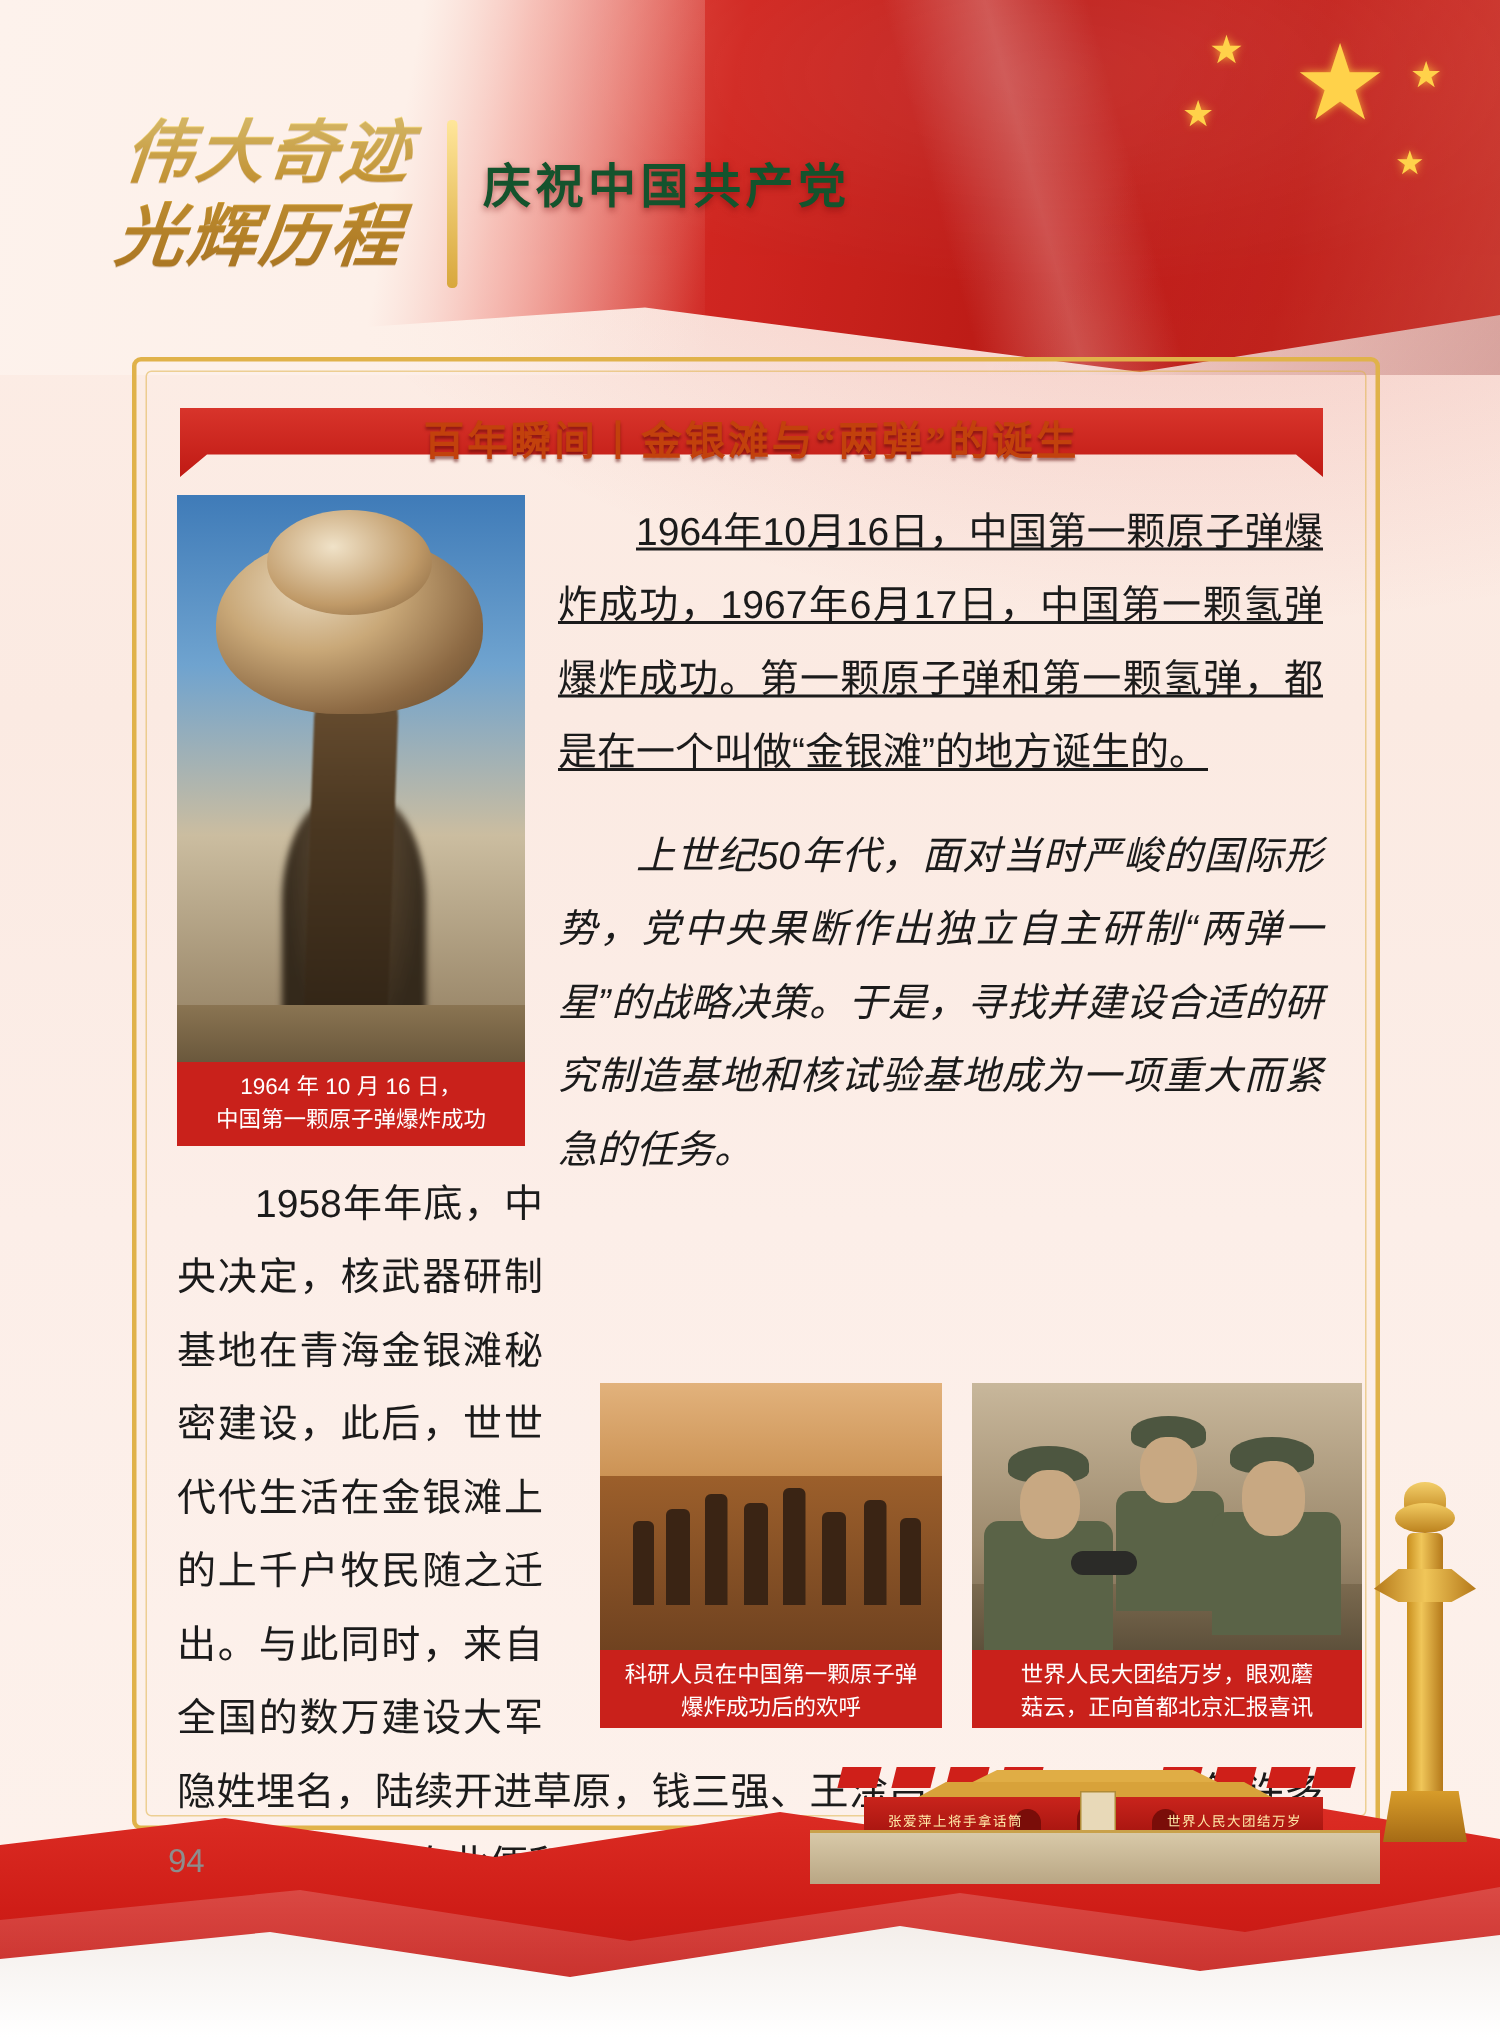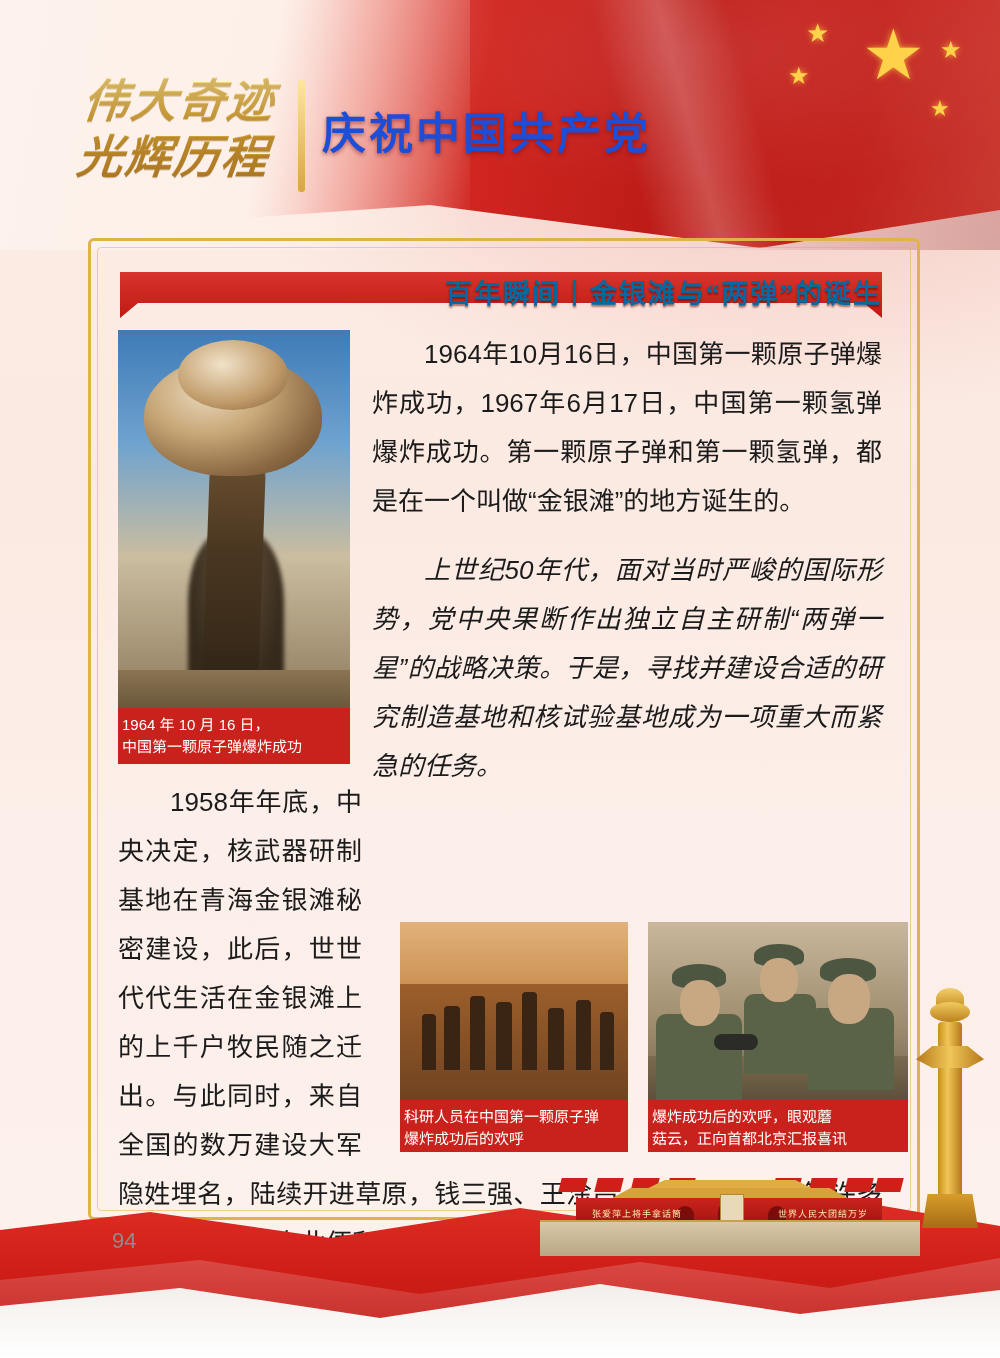--- a/index.html
+++ b/index.html
@@ -76,21 +76,21 @@
     background:linear-gradient(180deg,#f6e08a 0%,#d8a73c 45%,#b8822a 100%);
     -webkit-background-clip:text;background-clip:text;-webkit-text-fill-color:transparent;
     text-shadow:0 1px 0 rgba(120,70,10,.25);
     font-style:italic;
     transform:skewX(-6deg);
   }
   .hdr-div{position:absolute;left:298px;top:80px;width:7px;height:112px;background:linear-gradient(180deg,#ffe69a,#d8a73c);border-radius:3px;}
   .hdr-sub{
     position:absolute;left:322px;top:98px;
     font-family:"Liberation Serif","DejaVu Serif",serif;
-    font-size:44px;font-weight:bold;color:#1d4ed8;letter-spacing:3px;
+    font-size:32px;font-weight:bold;color:#14532d;letter-spacing:3px;
     text-shadow:0 2px 4px rgba(120,10,10,.5);
   }
   .hdr-main{
     position:absolute;left:318px;top:136px;
     font-family:"Liberation Serif","DejaVu Serif",serif;
     font-size:62px;font-weight:bold;color:#ffffff;letter-spacing:2px;
     text-shadow:0 3px 7px rgba(130,12,12,.55);
   }
 
   
@@ -106,31 +106,31 @@
 
   
   .ribbon{
     position:absolute;left:120px;top:272px;width:762px;height:46px;
     background:linear-gradient(180deg,#d8342b 0%,#c01a14 100%);
     clip-path:polygon(0 0,762px 0,762px 46px,744px 31px,18px 31px,0 46px);
     box-shadow:0 2px 4px rgba(140,20,20,.25);
   }
   .ribbon-text{
     position:absolute;left:120px;top:274px;width:762px;height:40px;
-    text-align:right;line-height:40px;color:#0369a1;
+    text-align:center;line-height:40px;color:#c2410c;
     font-family:"Liberation Serif","DejaVu Serif",serif;
     font-size:27px;font-weight:bold;letter-spacing:2px;
     text-shadow:0 2px 2px rgba(90,8,8,.55);
   }
 
   
   .photo{position:absolute;overflow:hidden;}
   .cap{
     position:absolute;background:#c9211b;color:#fff;
-    font-size:15px;line-height:22px;text-align:left;
+    font-size:15px;line-height:22px;text-align:center;
     font-family:"Liberation Sans","DejaVu Sans",sans-serif;
     padding:6px 4px;box-sizing:border-box;
   }
 
   
   #photo-mushroom{left:118px;top:330px;width:232px;height:378px;
     background:linear-gradient(180deg,#4f87c0 0%,#78a8d2 22%,#c9b99a 55%,#a9916d 78%,#7e6a4e 100%);}
   .mush-sky{position:absolute;inset:0;background:linear-gradient(180deg,#3f7bb8 0%,#6fa3cf 30%,#cbbda0 60%,#8e7a5c 100%);}
   .mush-cap{
     position:absolute;left:26px;top:26px;width:178px;height:120px;border-radius:50% 50% 46% 46%;
@@ -174,21 +174,21 @@
   .gen-desk{position:absolute;left:0;bottom:0;width:260px;height:46px;background:linear-gradient(180deg,#7b6a4f,#5c4f3a);}
   #cap-general{left:648px;top:1100px;width:260px;height:52px;}
 
   
   .body-text{
     position:absolute;
     font-family:"Liberation Sans","DejaVu Sans",sans-serif;
     font-size:26px;line-height:49px;color:#1b1b1b;
     text-align:justify;text-justify:inter-ideograph;
   }
-  #para1{left:372px;top:330px;width:510px;}
+  #para1{left:372px;top:330px;width:510px;text-decoration:underline;}
   #para2{left:372px;top:546px;width:510px;font-style:italic;}
   .indent{text-indent:52px;display:block;}
   #para3-wrap{position:absolute;left:118px;top:778px;width:764px;height:400px;}
   #para3-wrap .shape-right{
     float:right;width:520px;height:250px;shape-outside:inset(0);
     margin-top:120px;
   }
 
   
   .pagenum{
@@ -297,21 +297,21 @@
   <div class="gen-face" style="left:32px;top:58px;width:40px;height:46px;"></div>
   <div class="gen-body" style="left:96px;top:72px;width:72px;height:80px;"></div>
   <div class="gen-cap" style="left:106px;top:22px;width:50px;height:22px;"></div>
   <div class="gen-face" style="left:112px;top:36px;width:38px;height:44px;"></div>
   <div class="gen-body" style="left:160px;top:86px;width:86px;height:82px;"></div>
   <div class="gen-cap" style="left:172px;top:36px;width:56px;height:24px;"></div>
   <div class="gen-face" style="left:180px;top:52px;width:42px;height:50px;"></div>
   <div style="position:absolute;left:66px;top:112px;width:44px;height:16px;background:#2b2b28;border-radius:8px;"></div>
 </div>
 <div class="cap" id="cap-general">
-  <span>爆炸成功后的欢呼，眼观蘑</span><br>
+  <span>世界人民大团结万岁，眼观蘑</span><br>
   <span>菇云，正向首都北京汇报喜讯</span>
 </div>
 
 <div class="bottom-wave"></div>
 <div class="bottom-wave2"></div>
 <div class="bottom-wave3"></div>
 
 <div class="pillar">
   <div class="p-beast"></div>
   <div class="p-top"></div>

